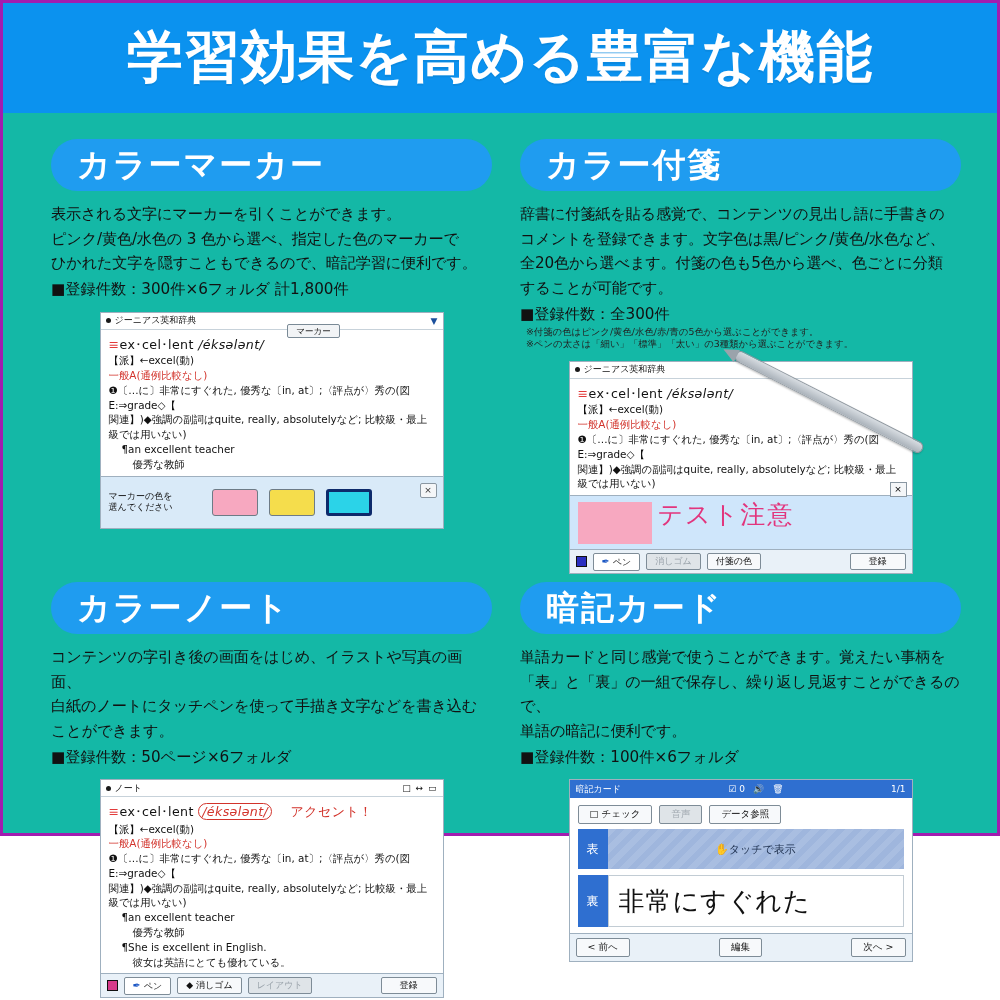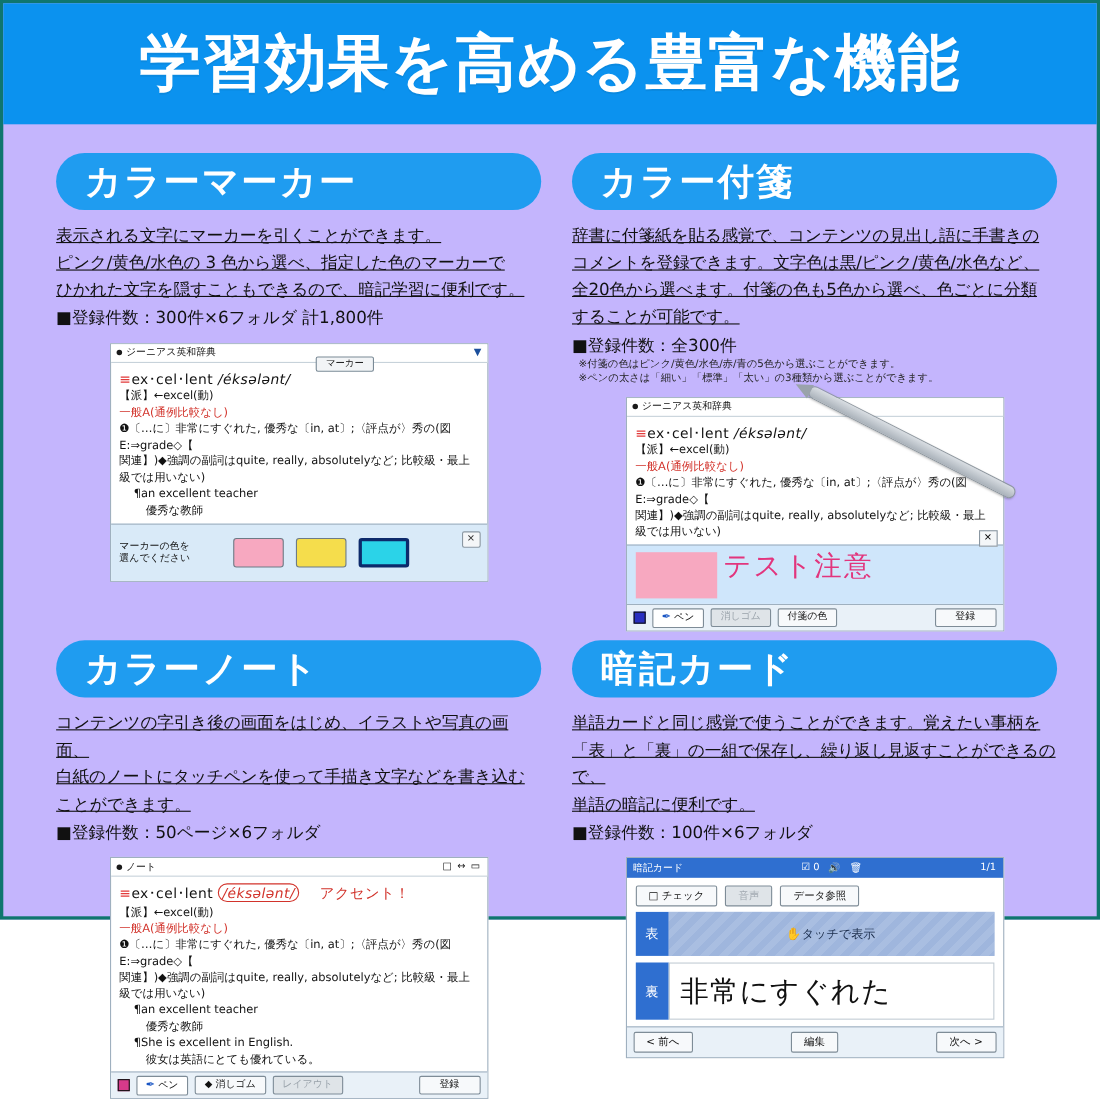--- a/index.html
+++ b/index.html
@@ -6,22 +6,22 @@
   html, body { margin:0; padding:0; }
   body {
     width:1000px; height:1000px;
     font-family:"Liberation Sans", sans-serif;
     background:#ffffff;
     overflow:hidden;
   }
   .page {
     position:relative;
     width:1000px; height:836px;
-    border:3px solid #0f766e;
-    background:#c4b5fd;
+    border:3px solid #a21caf;
+    background:#14b8a6;
   }
   
   .header {
     background:#0b92ef;
     height:110px;
     display:flex;
     align-items:center;
     justify-content:center;
   }
   .header h1 {
@@ -55,21 +55,20 @@
     letter-spacing:2px;
     font-family:"DejaVu Sans", sans-serif;
   }
   .desc {
     margin-top:11px;
     font-size:15.2px;
     line-height:1.62;
     color:#111;
     font-family:"DejaVu Sans", sans-serif;
     letter-spacing:-0.2px;
-    text-decoration:underline;
   }
   .count {
     font-size:15.2px;
     line-height:1.62;
     color:#111;
     font-family:"DejaVu Sans", sans-serif;
     margin-top:1px;
   }
   .note {
     font-size:9.4px;

